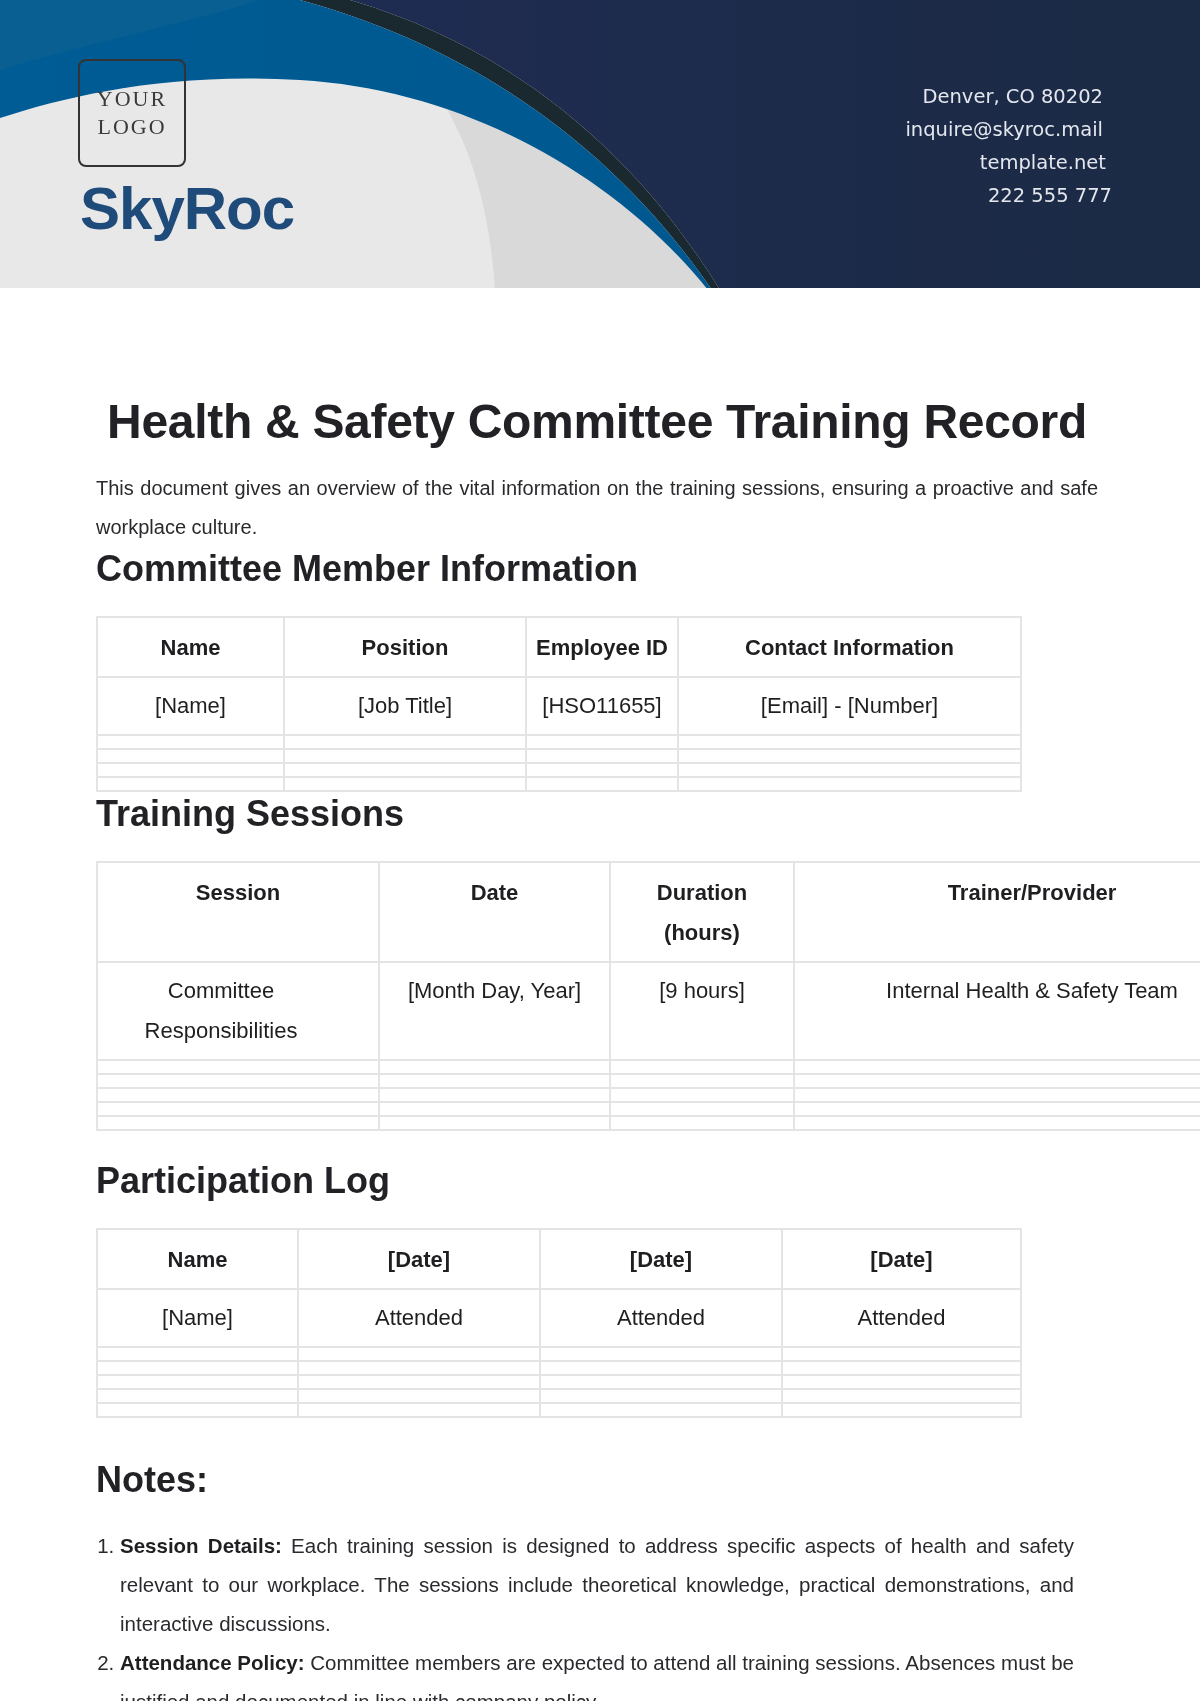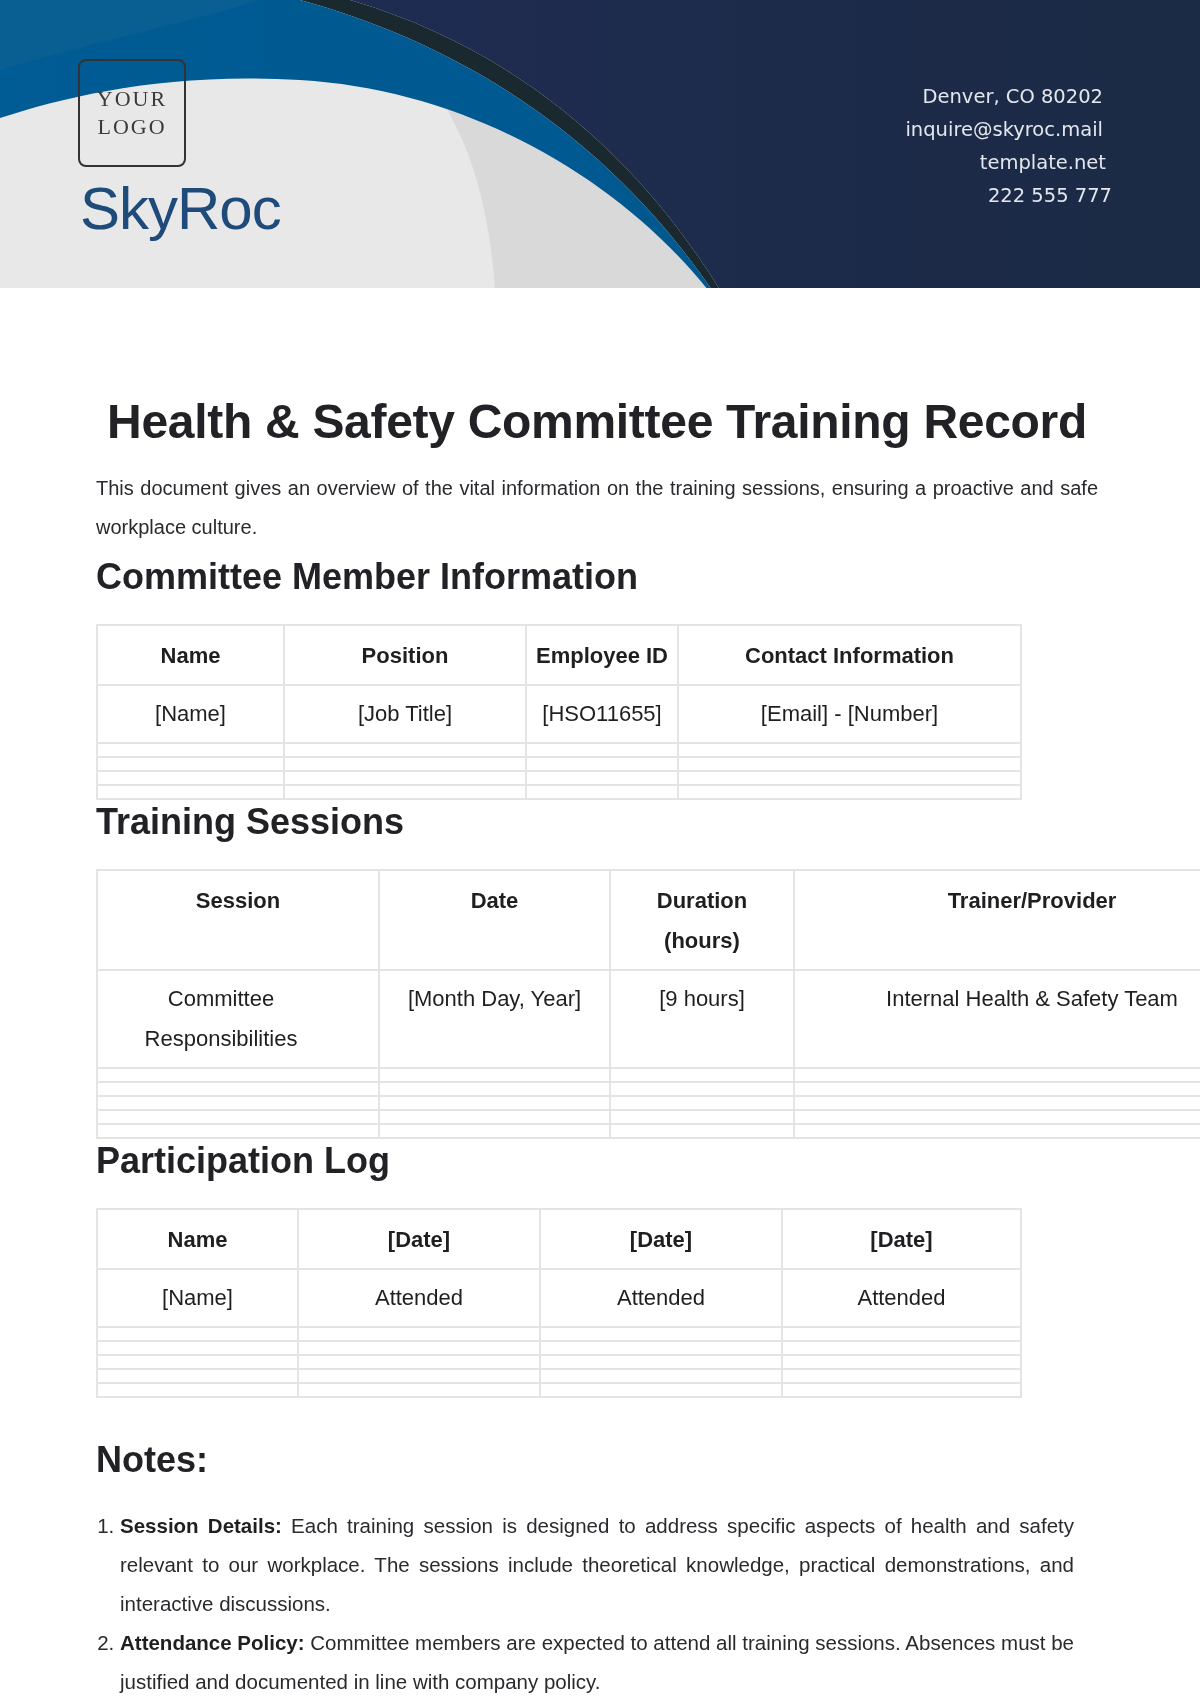--- a/index.html
+++ b/index.html
@@ -4,34 +4,34 @@
 <style>
   * { box-sizing: border-box; margin: 0; padding: 0; }
   html, body { width: 1200px; height: 1701px; background: #ffffff; overflow: hidden; }
   body { font-family: "Liberation Sans", "DejaVu Sans", sans-serif; color: #1f1f22; position: relative; }
 
   .header { position: absolute; left: 0; top: 0; width: 1200px; height: 290px; overflow: hidden; background: #e8e8e8; }
   .header svg { position: absolute; left: 0; top: 0; }
 
   .logo-box { position: absolute; left: 78px; top: 59px; width: 108px; height: 108px; border: 2.5px solid #333; border-radius: 8px; display: flex; flex-direction: column; align-items: center; justify-content: center; }
   .logo-box span { font-size: 22px; letter-spacing: 2px; color: #3a3a3a; line-height: 28px; font-family: Liberation Serif, serif; }
-  .brand { position: absolute; left: 80px; top: 174px; font-size: 60px; font-weight: normal; color: #1e4b7a; font-family: "Liberation Sans", sans-serif; letter-spacing: -1px; }
+  .brand { position: absolute; left: 80px; top: 174px; font-size: 60px; font-weight: bold; color: #1e4b7a; font-family: "Liberation Sans", sans-serif; letter-spacing: -1px; }
 
   .contact { position: absolute; right: 85px; top: 80px; text-align: right; color: #e4e7ee; font-size: 19.5px; font-family: "DejaVu Sans", sans-serif; }
   .contact div { height: 33px; line-height: 33px; }
   .contact .c1 { margin-right: 12px; }
   .contact .c2 { margin-right: 12px; }
   .contact .c3 { margin-right: 9px; }
   .contact .c4 { margin-right: 3px; }
 
   .content { position: absolute; left: 96px; top: 392px; width: 1002px; }
   h1 { font-size: 48px; font-weight: bold; color: #222226; text-align: center; letter-spacing: -0.3px; line-height: 60px; }
   .intro { margin-top: 17px; font-size: 20px; line-height: 39px; text-align: justify; color: #2a2a2e; }
-  h2 { font-size: 36px; font-weight: bold; color: #222226; line-height: 44px; }
-  .sec1-title { margin-top: 8px; }
+  h2 { font-size: 36px; font-weight: bold; color: #222226; line-height: 44px; margin-top: 28px; }
+  .sec1-title { margin-top: 0px; }
 
   table { border-collapse: collapse; font-size: 22px; color: #1f1f22; }
   th, td { border: 2px solid #e4e4e4; text-align: center; vertical-align: top; }
   th { font-weight: bold; padding: 10px 6px 8px; line-height: 40px; }
   td { padding: 8px 6px; line-height: 40px; }
   tr.empty td { height: 14px; padding: 0; line-height: 0; }
 
   .t1 { margin-top: 25px; width: 926px; }
   .t1 th, .t1 td.data { height: 53px; }
   .t2 { margin-top: 25px; width: 1175px; }

